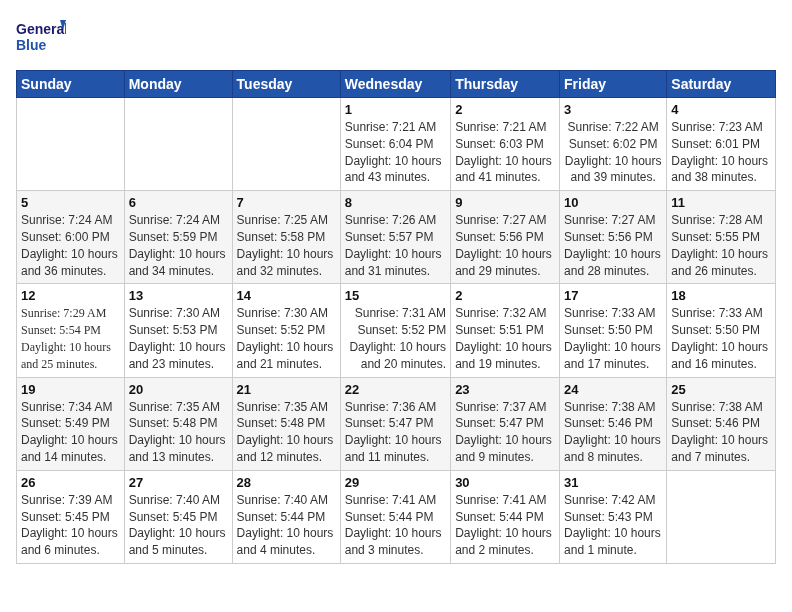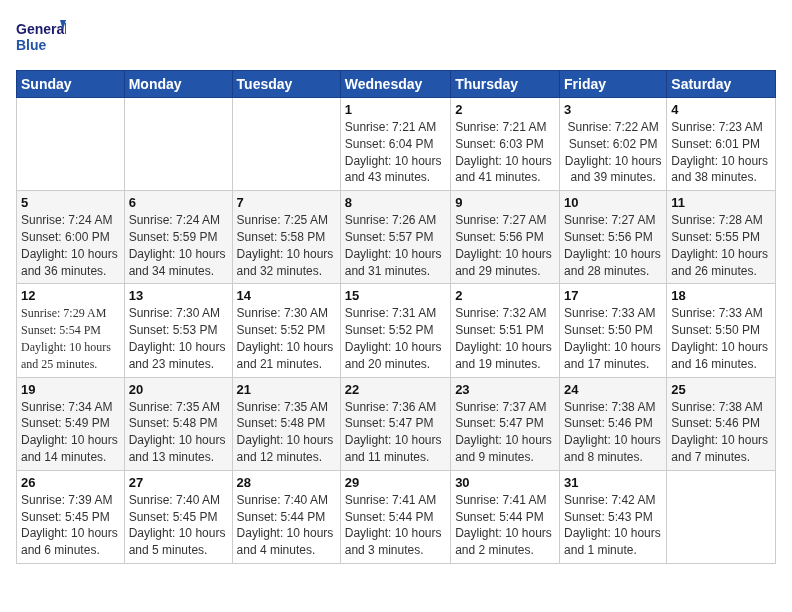--- a/index.html
+++ b/index.html
@@ -215,21 +215,21 @@
           </td>
           <td>
             <span class="day-num">14</span>
             <div class="day-info" style="white-space: pre-line;">Sunrise: 7:30 AM
 Sunset: 5:52 PM
 Daylight: 10 hours
 and 21 minutes.</div>
           </td>
           <td>
             <span class="day-num">15</span>
-            <div class="day-info" style="white-space: pre-line;">Sunrise: 7:31 AM
+            <div class="day-info" style="white-space: pre-line; text-align: right;">Sunrise: 7:31 AM
 Sunset: 5:52 PM
 Daylight: 10 hours
 and 20 minutes.</div>
           </td>
           <td>
             <span class="day-num">2</span>
             <div class="day-info" style="white-space: pre-line;">Sunrise: 7:32 AM
 Sunset: 5:51 PM
 Daylight: 10 hours
 and 19 minutes.</div>

